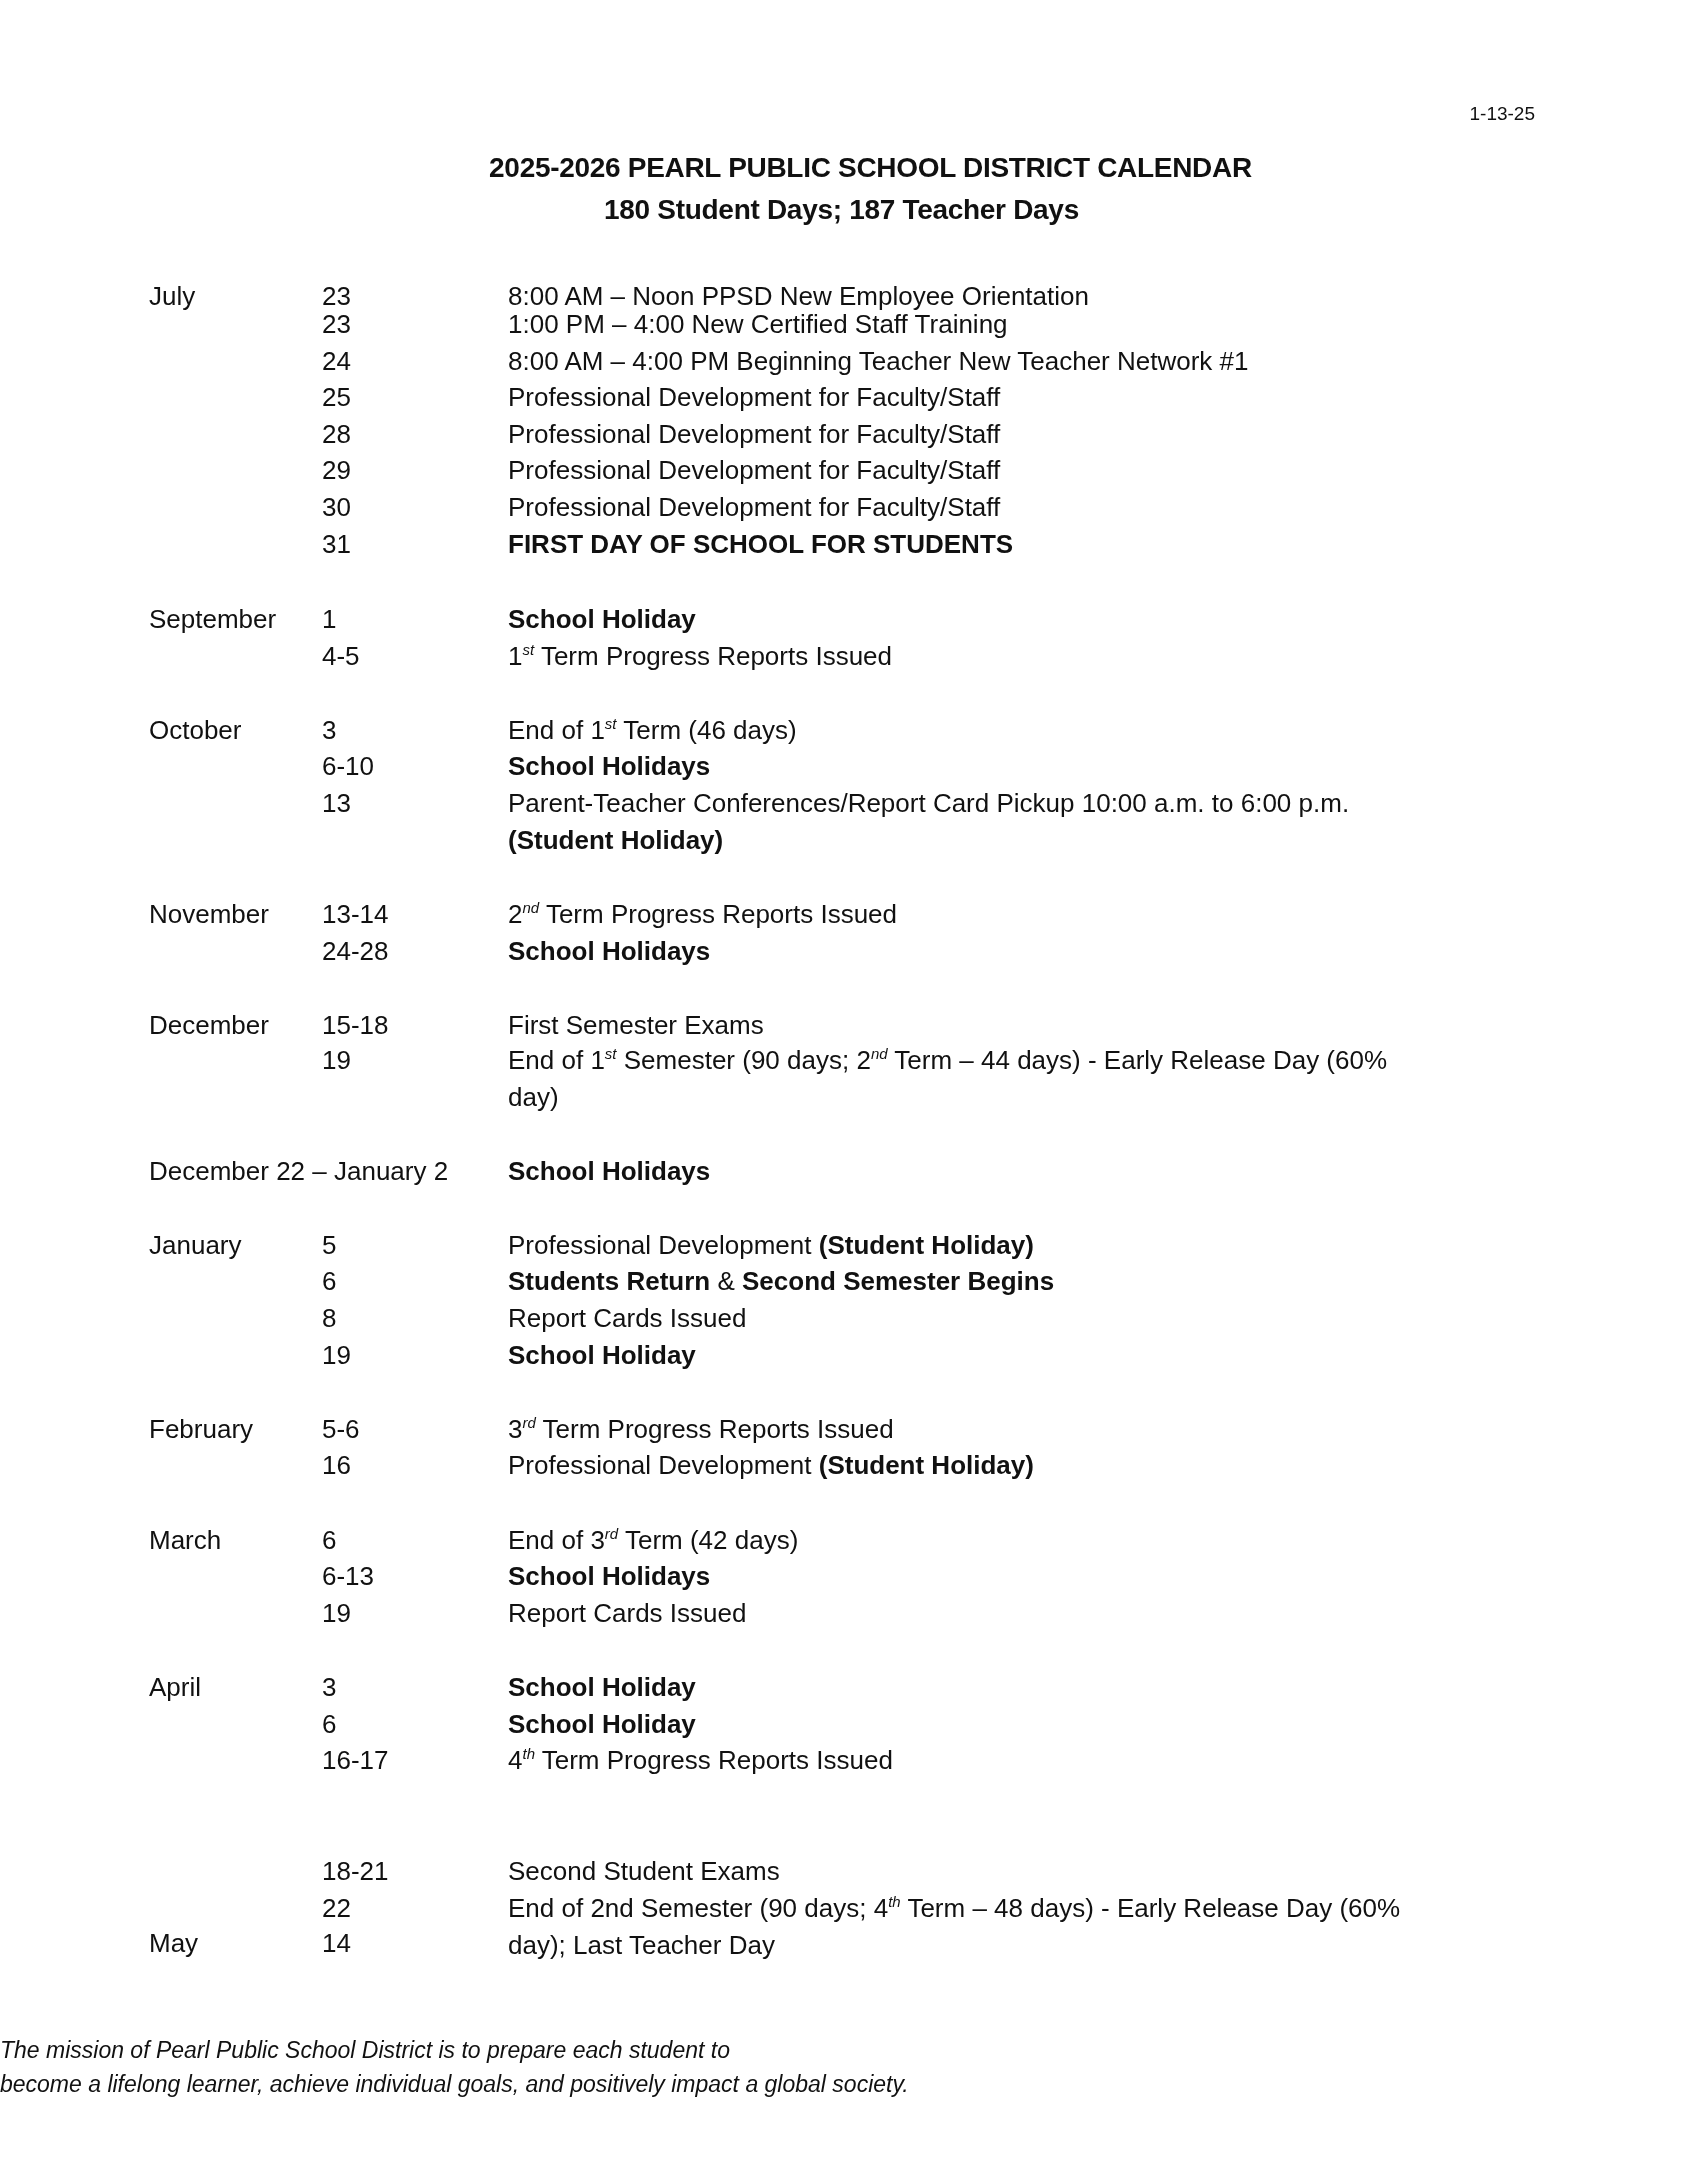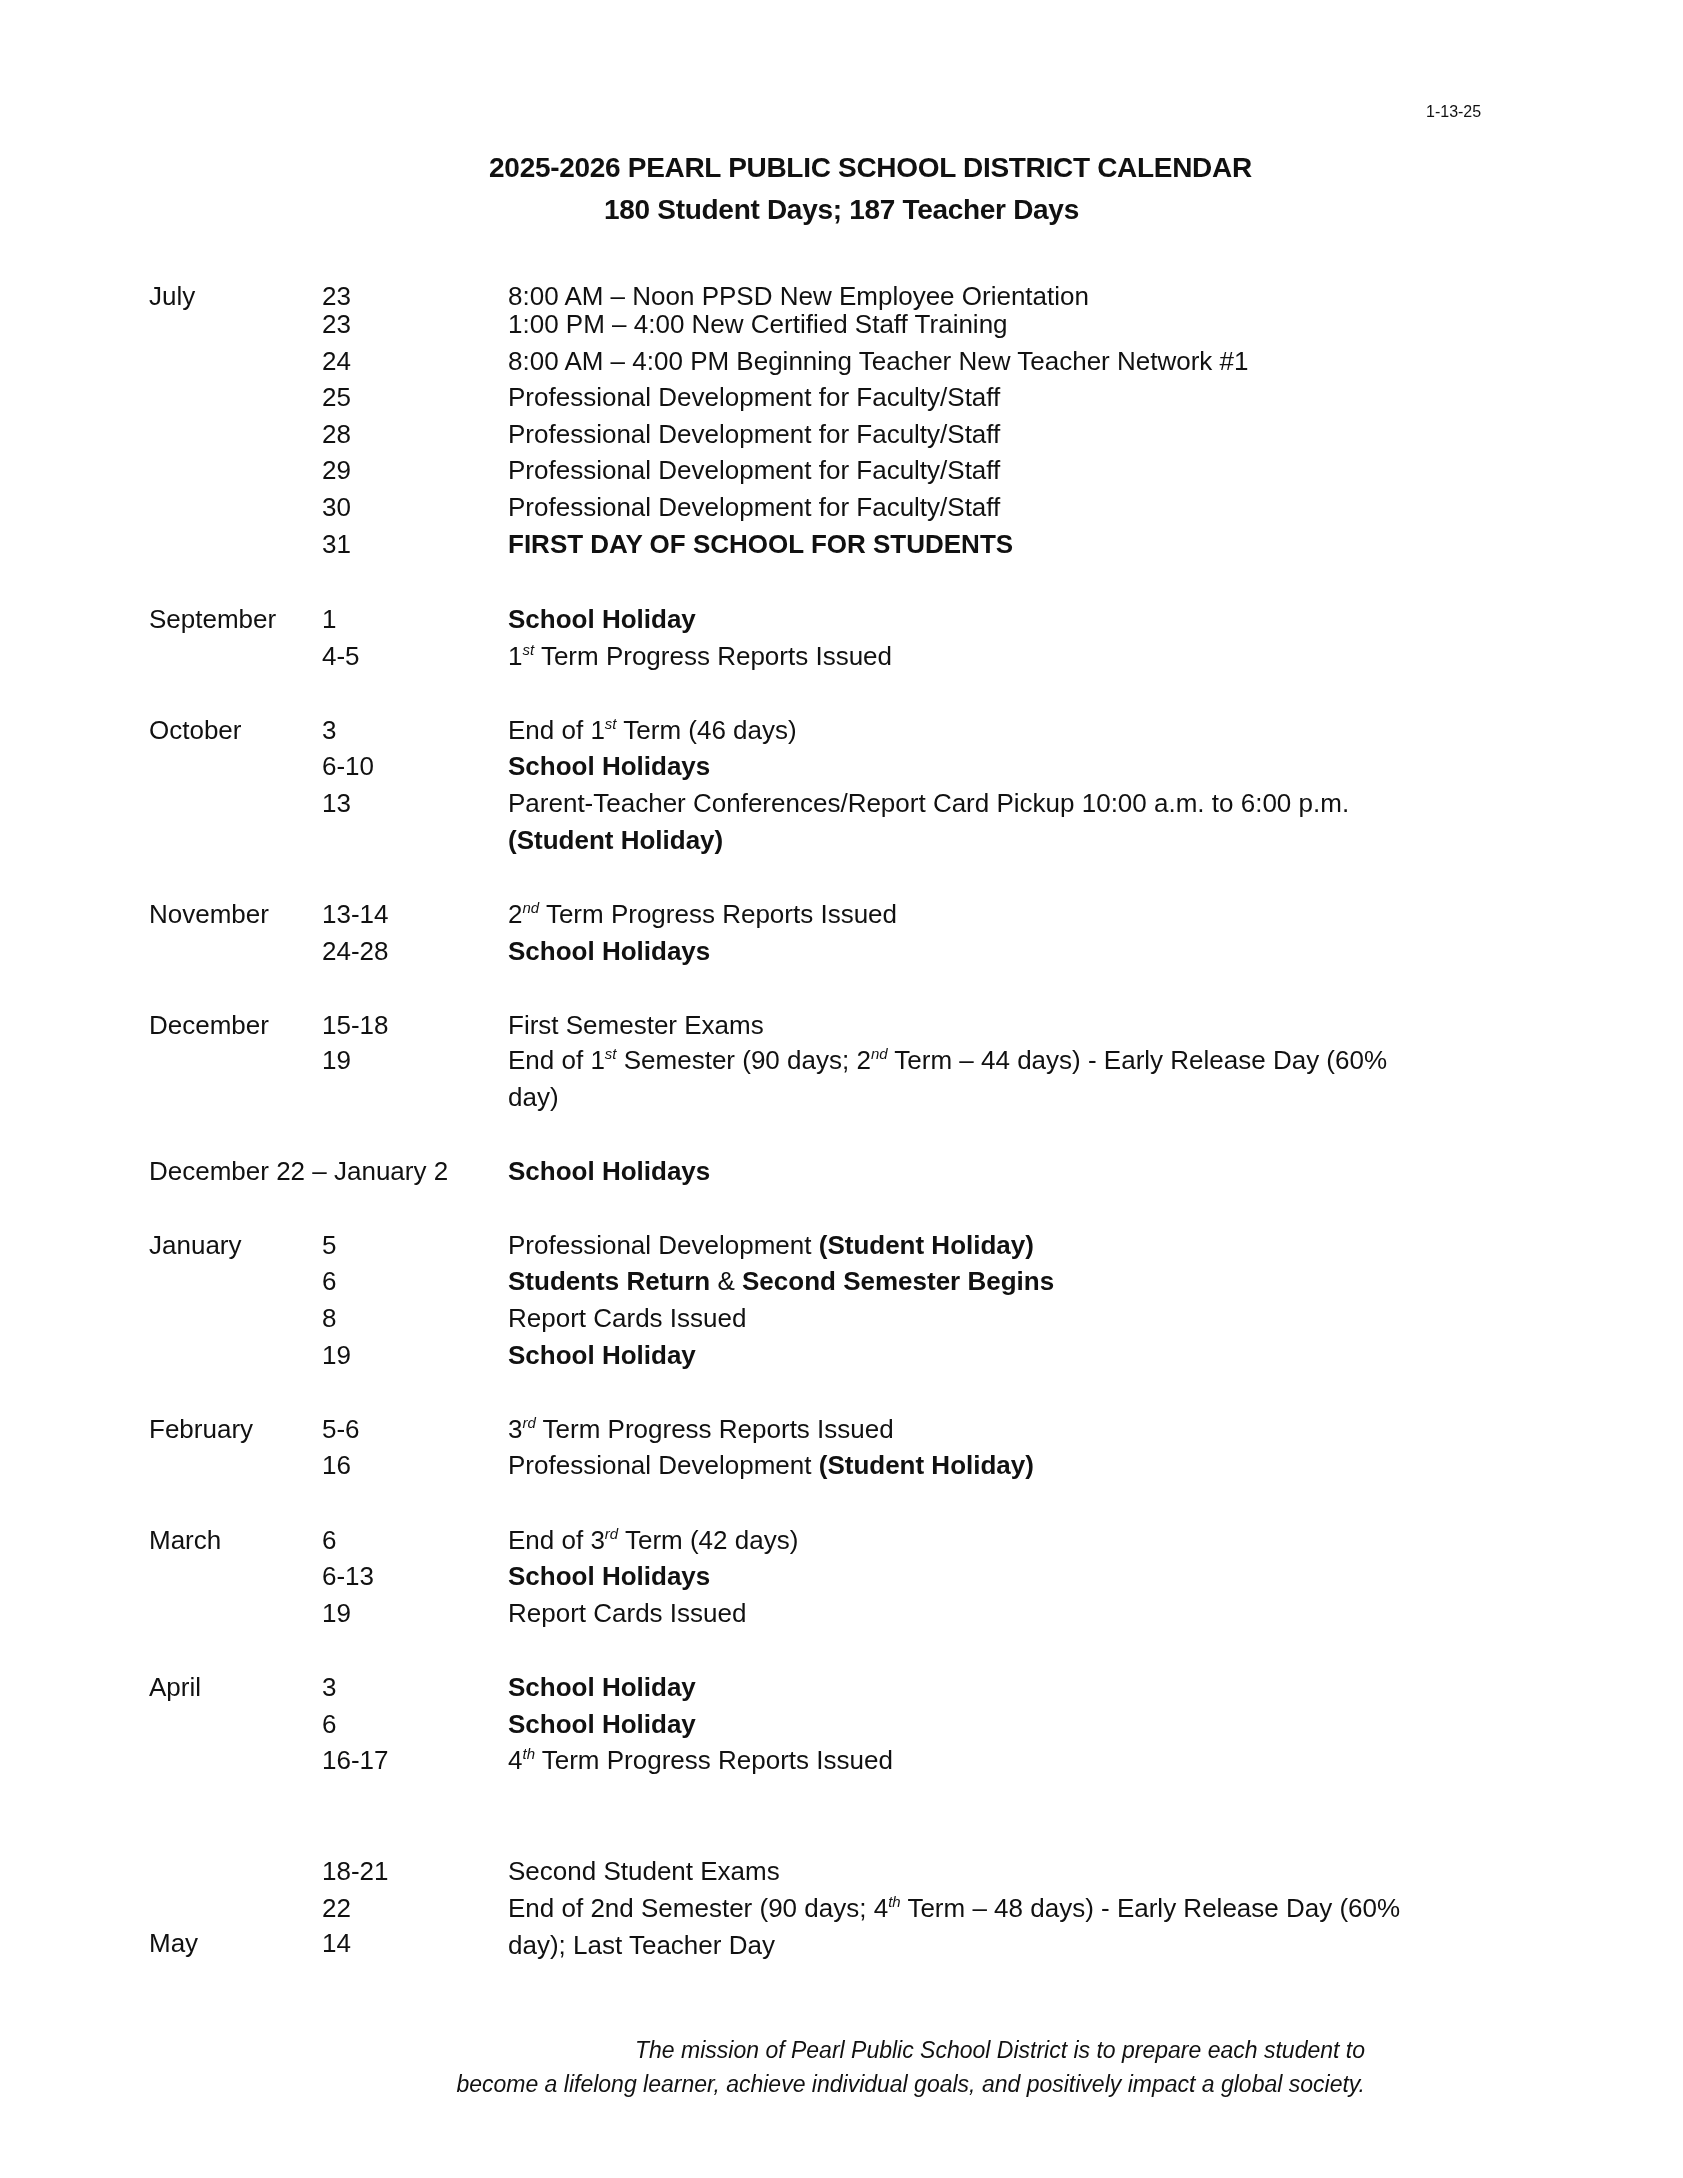--- a/index.html
+++ b/index.html
@@ -2,37 +2,37 @@
 <html><head>
 <meta charset="utf-8">
 <style>
   html, body { margin: 0; padding: 0; background: #ffffff; }
   body {
     width: 1683px; height: 2178px; position: relative; overflow: hidden;
     font-family: "Liberation Sans", sans-serif; color: #111111;
   }
   .abs { position: absolute; white-space: nowrap; }
   .revision {
-    left: 1426px; top: 103px; font-size: 16px; width: 109px; 
+    left: 1426px; top: 103px; font-size: 19px; width: 109px; text-align: right;
   }
   .title {
     left: 0; width: 1683px; text-align: center; font-weight: bold;
     font-size: 28px; letter-spacing: -0.3px;
   }
   .title.t1 { top: 152px; padding-left: 29px; }
   .title.t2 { top: 194px; }
   .row { position: absolute; left: 0; width: 1683px; height: 37px; font-size: 26px; line-height: 37px; }
   .row .month { position: absolute; left: 149px; }
   .row .day { position: absolute; left: 322px; }
   .row .desc { position: absolute; left: 508px; width: 931px; white-space: normal; }
   .row .span-label { position: absolute; left: 149px; }
   .b { font-weight: bold; }
   sup { font-size: 15px; line-height: 0; vertical-align: 10px; font-style: italic; }
   .footer {
-    left: 0; width: 1365px; text-align: right; font-style: italic; font-size: 23px;
+    left: 0; width: 1365px; text-align: left; font-style: italic; font-size: 23px;
   }
   .footer.f1 { top: 2037px; }
   .footer.f2 { top: 2071px; }
 </style>
 </head>
 <body>
 
 <div class="abs revision">1-13-25</div>
 <div class="abs title t1">2025-2026 PEARL PUBLIC SCHOOL DISTRICT CALENDAR</div>
 <div class="abs title t2">180 Student Days; 187 Teacher Days</div>

